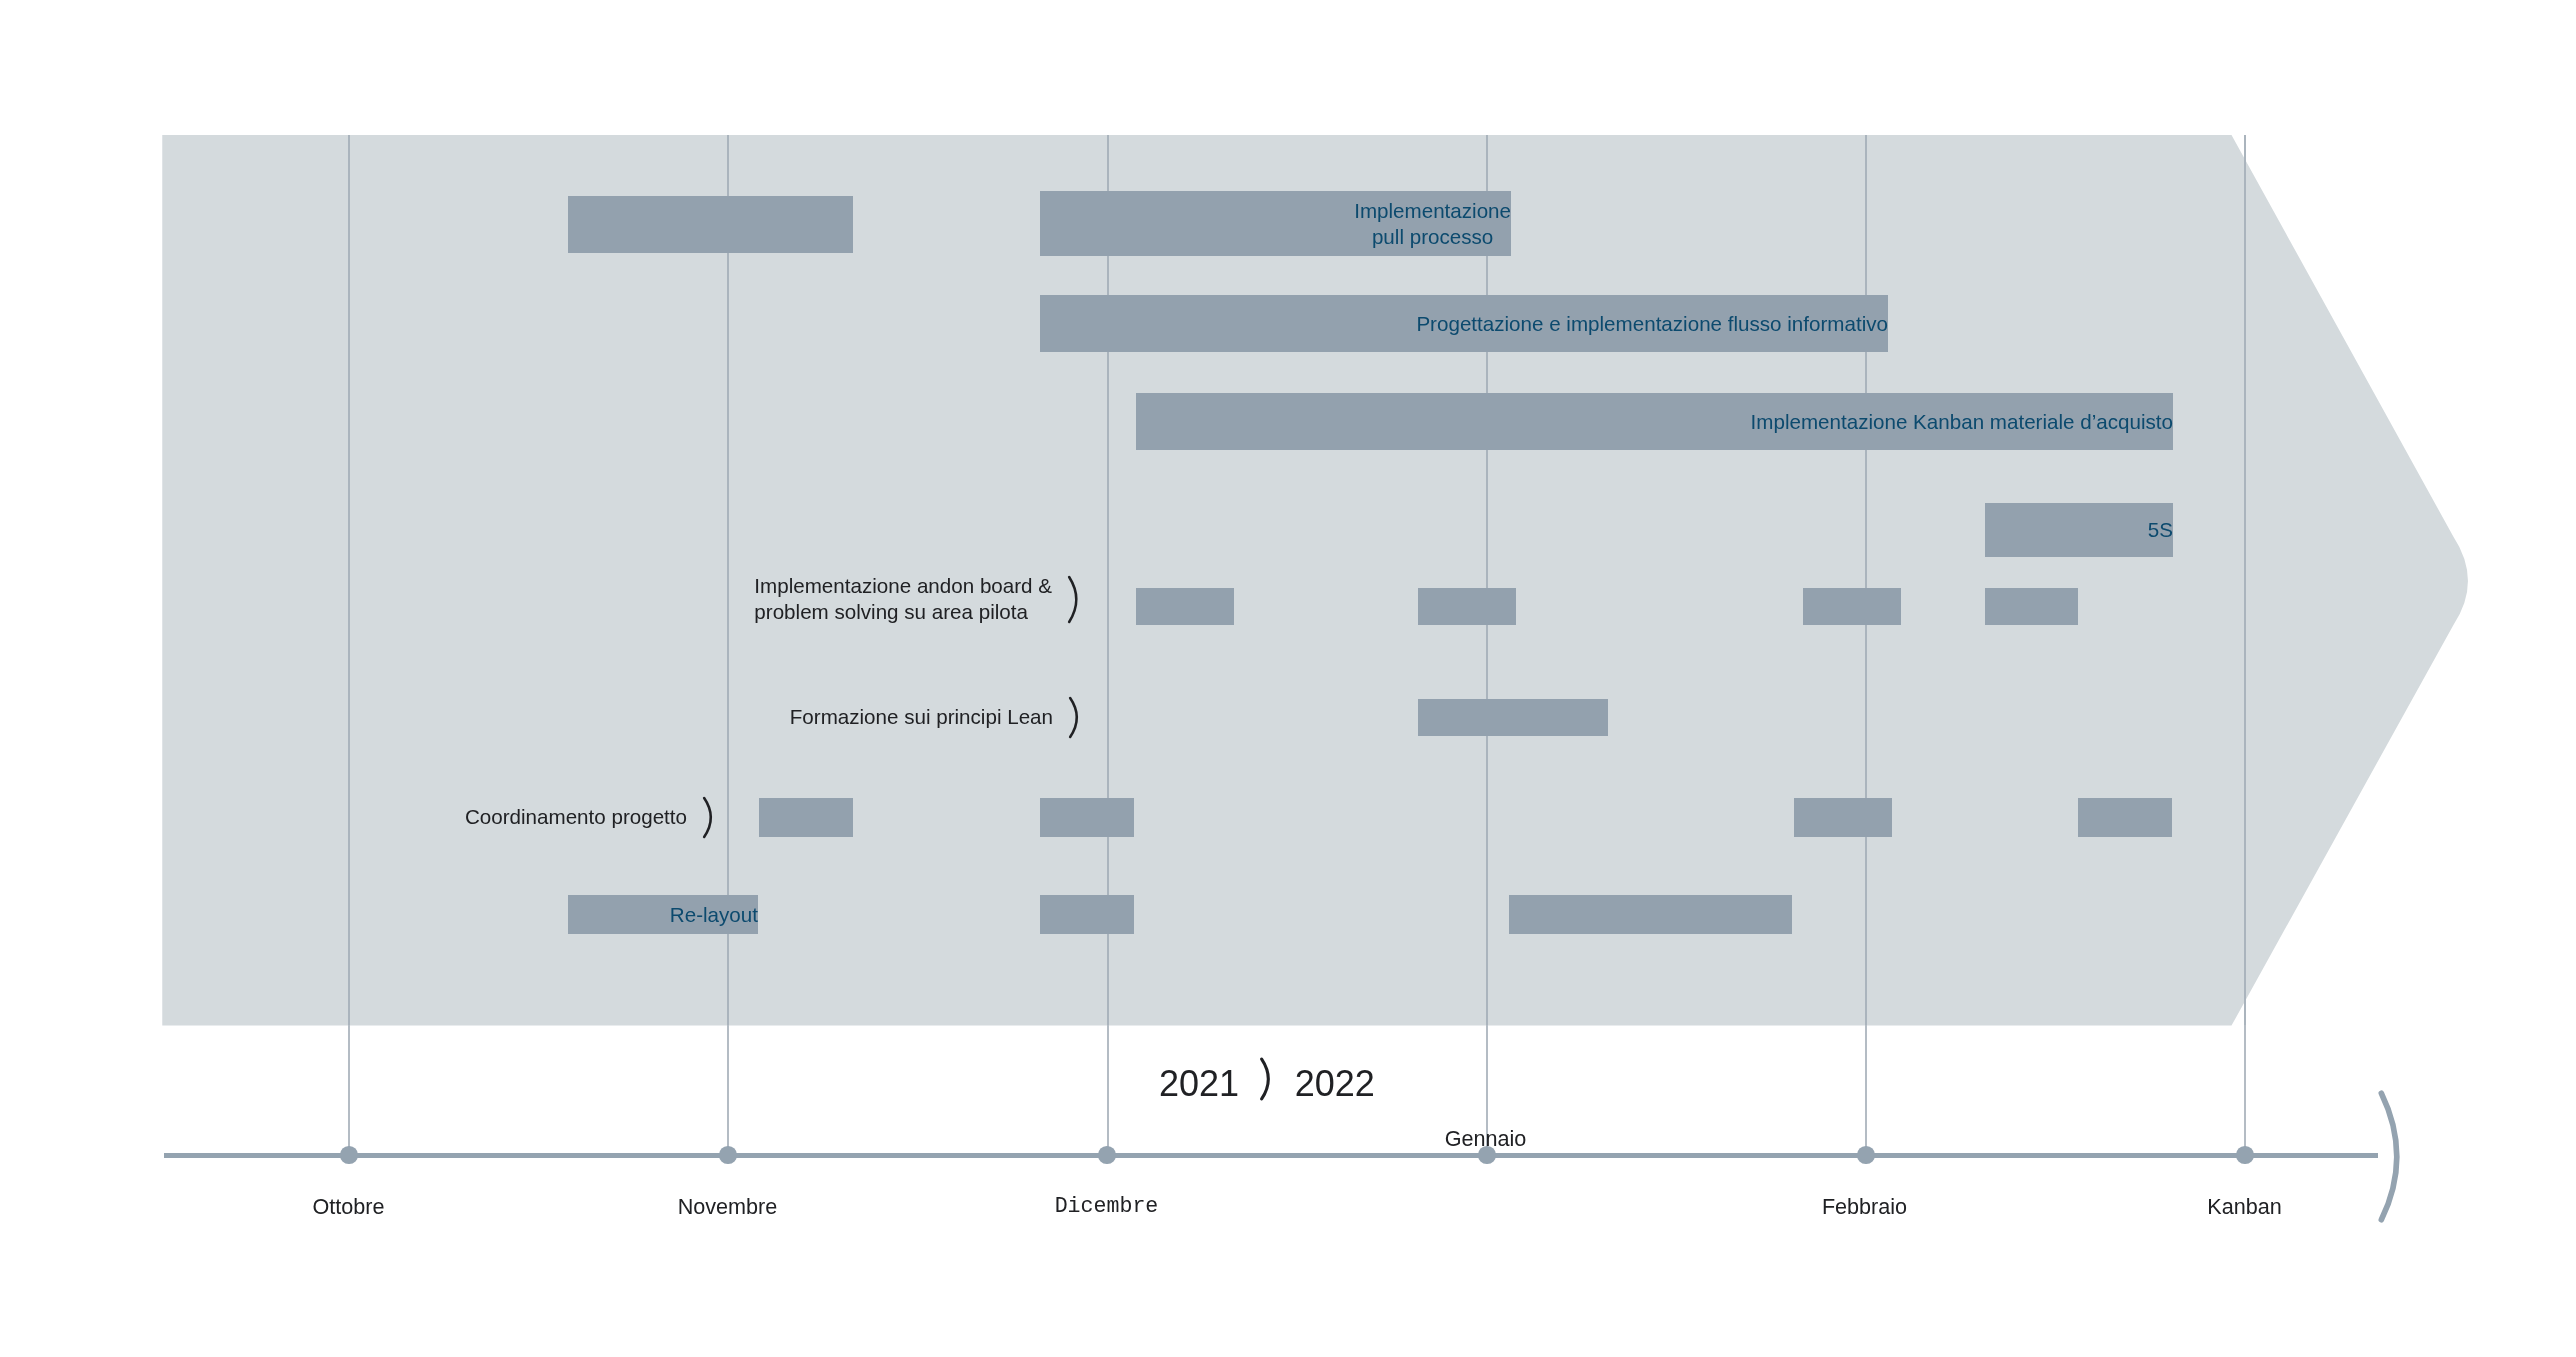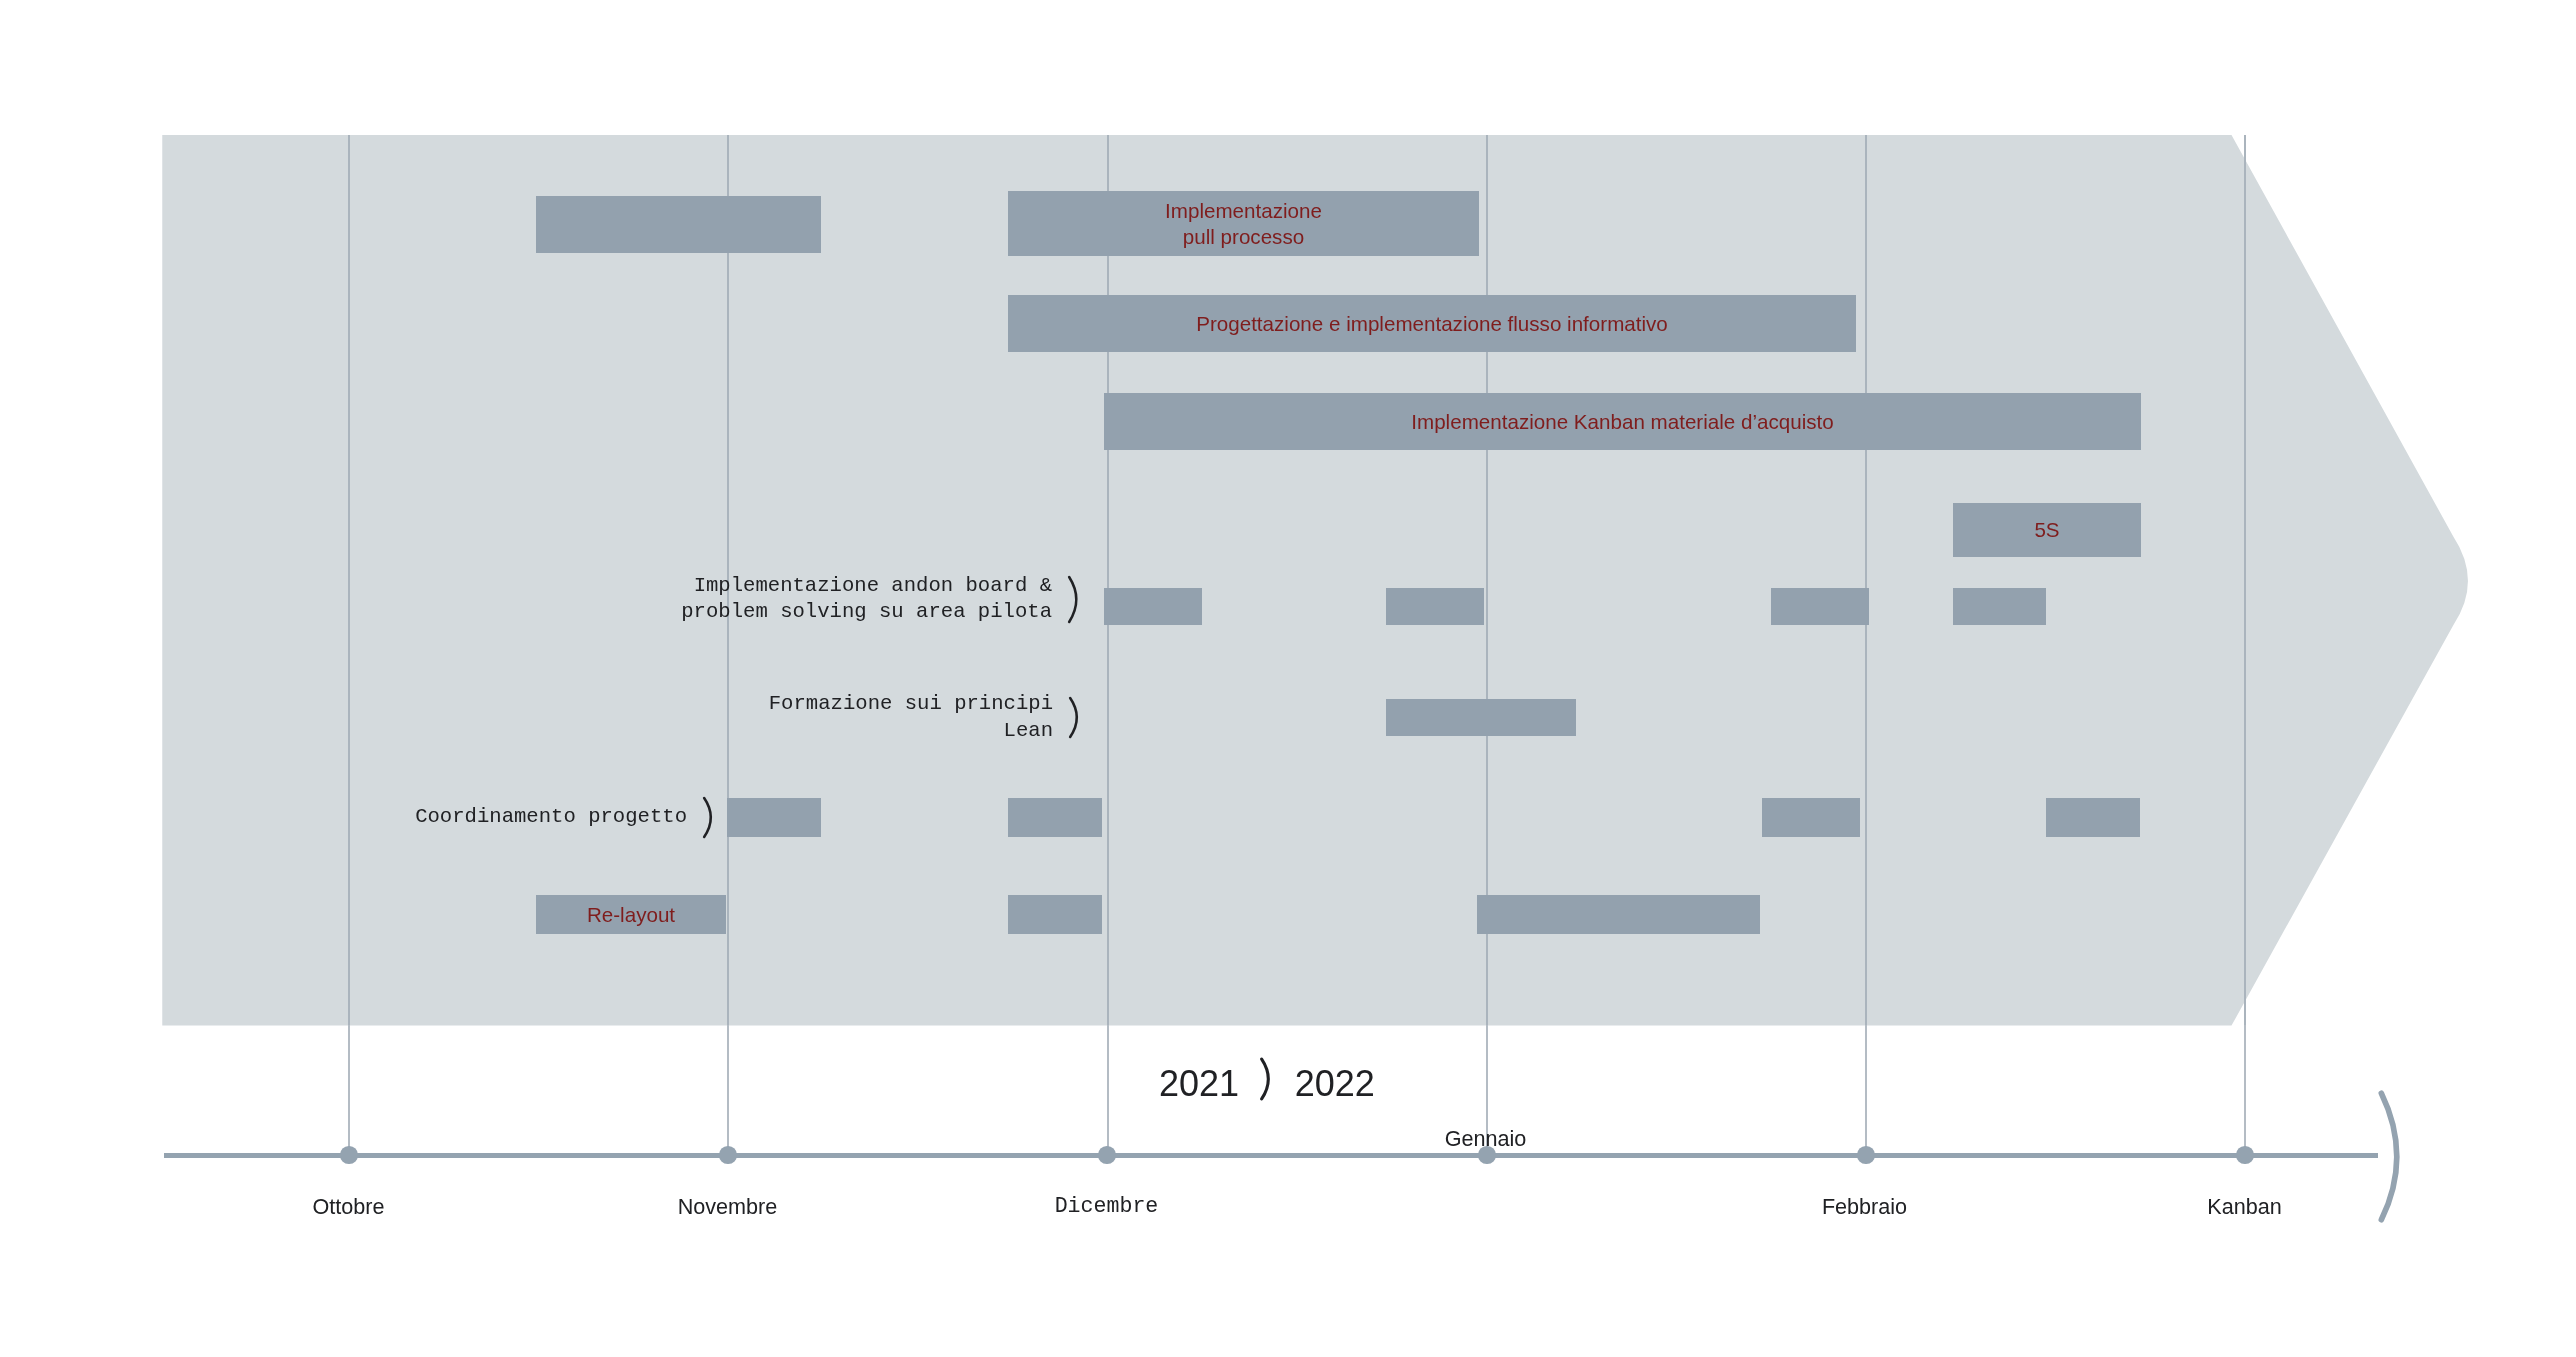--- a/index.html
+++ b/index.html
@@ -7,27 +7,27 @@
 
   #stage{position:absolute;left:0;top:0;width:2640px;height:1358px;}
 
   
   .panel-svg{position:absolute;left:0;top:0;width:2640px;height:1358px;pointer-events:none;}
 
   
   .gridline{position:absolute;width:1.5px;background:#aab4bd;}
 
   
-  .bar{position:absolute;background:#93a1ae;display:flex;align-items:center;justify-content:center;
-       color:#7f1d1d;font-size:20.6px;line-height:1.22;text-align:center;}
+  .bar{position:absolute;background:#93a1ae;display:flex;align-items:center;justify-content:flex-end;
+       color:#0c4a6e;font-size:20.6px;line-height:1.22;text-align:center;margin-left:32px;}
   .bar.multi{line-height:1.25;}
 
   
-  .rowlabel{position:absolute;color:#202124;font-size:20.6px;line-height:1.28;text-align:right;
-            display:flex;align-items:center;justify-content:flex-end;font-family:Liberation Mono, monospace;}
+  .rowlabel{position:absolute;color:#202124;font-size:20.6px;line-height:1.28;
+            display:flex;align-items:center;justify-content:flex-end;}
   .rowlabel .txt{white-space:pre-line;}
   .chev{display:inline-block;margin-left:13.4px;flex:0 0 auto;}
 
   
   .years{position:absolute;display:flex;align-items:center;gap:17.5px;color:#202124;font-size:36px;}
 
   
   .axis-line{position:absolute;height:4.6px;background:#94a3b0;}
   .tick{position:absolute;width:1.5px;background:#b4bcc4;}
   .dot{position:absolute;width:17.5px;height:17.5px;border-radius:50%;background:#94a3b0;}

